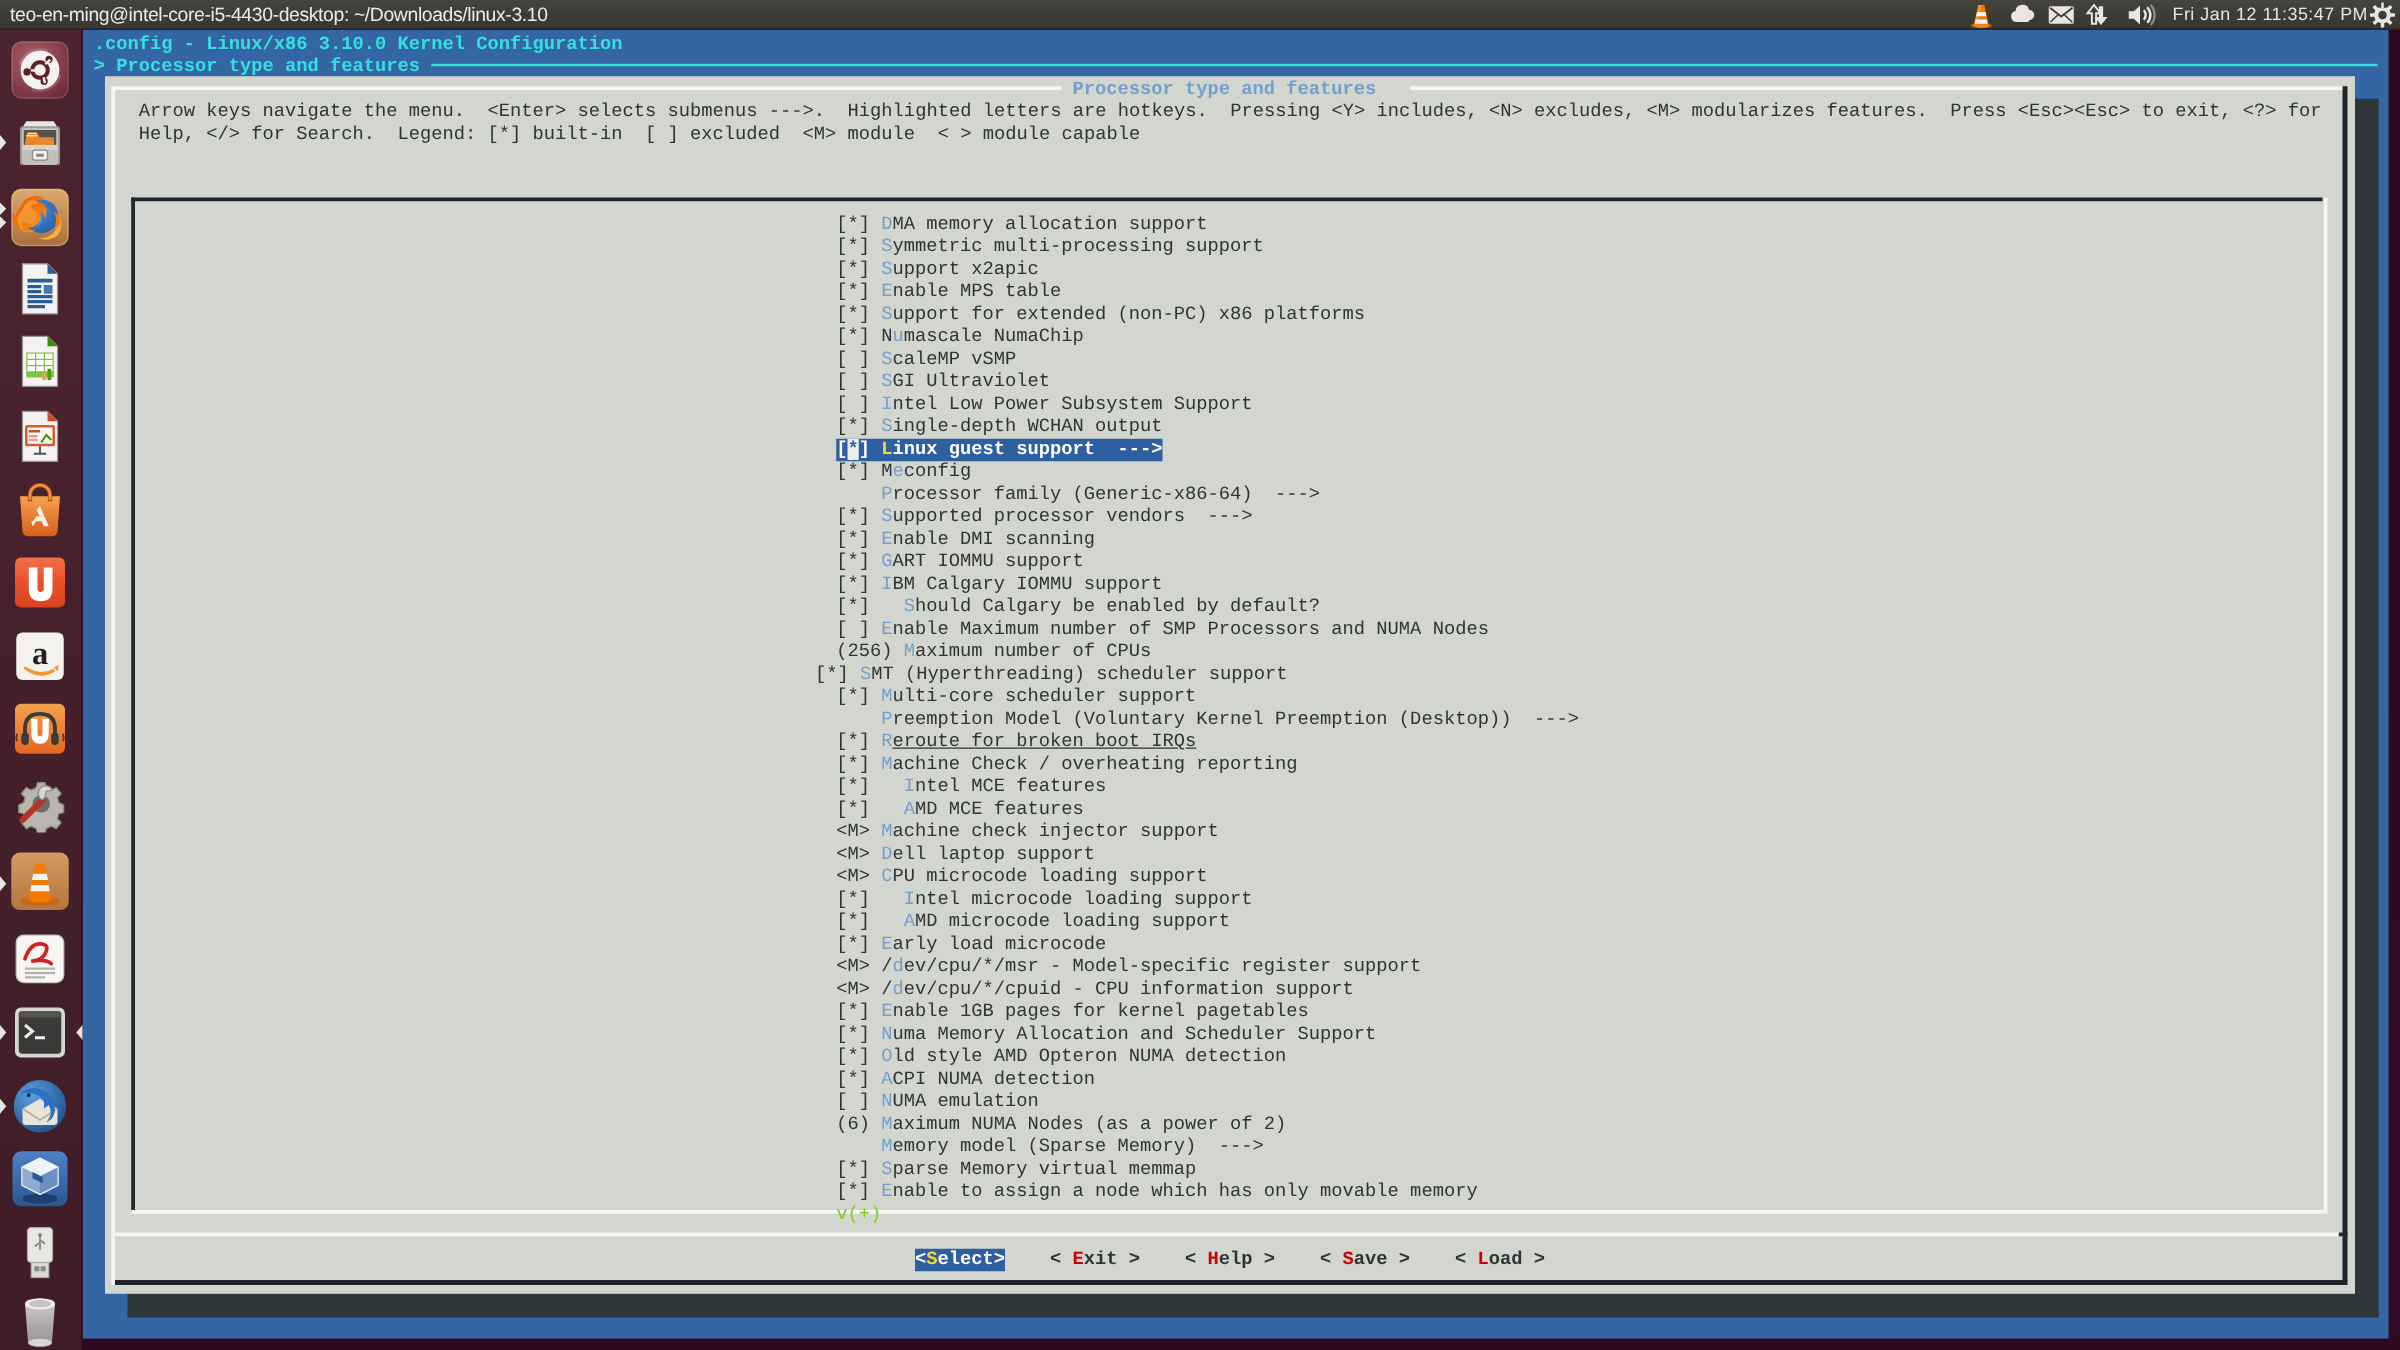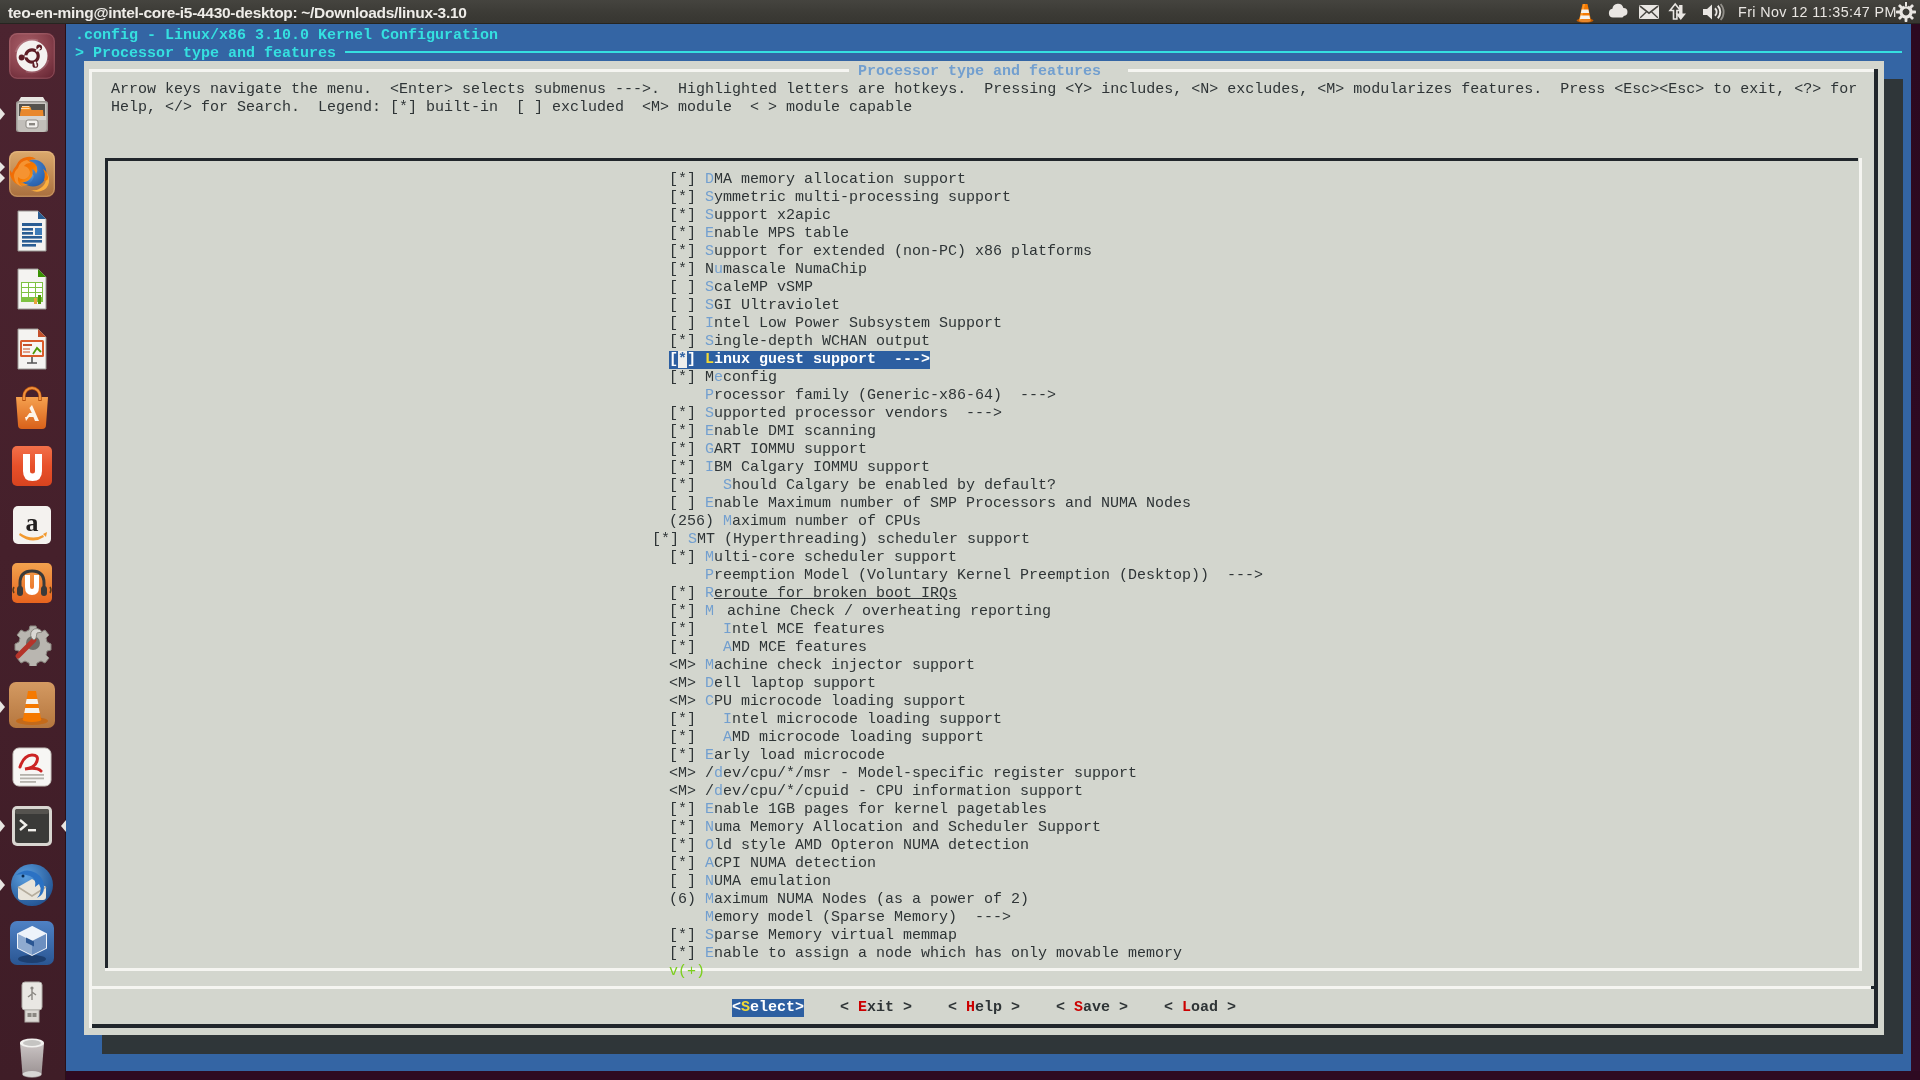--- a/index.html
+++ b/index.html
@@ -57,21 +57,21 @@
 <div class="t" style="left:669px;top:423px"><span style="color:#2e3436;">[*]&nbsp;</span><span style="color:#729fcf;">E</span><span style="color:#2e3436;">nable&nbsp;DMI&nbsp;scanning</span></div>
 <div class="t" style="left:669px;top:441px"><span style="color:#2e3436;">[*]&nbsp;</span><span style="color:#729fcf;">G</span><span style="color:#2e3436;">ART&nbsp;IOMMU&nbsp;support</span></div>
 <div class="t" style="left:669px;top:459px"><span style="color:#2e3436;">[*]&nbsp;</span><span style="color:#729fcf;">I</span><span style="color:#2e3436;">BM&nbsp;Calgary&nbsp;IOMMU&nbsp;support</span></div>
 <div class="t" style="left:669px;top:477px"><span style="color:#2e3436;">[*]&nbsp;&nbsp;&nbsp;</span><span style="color:#729fcf;">S</span><span style="color:#2e3436;">hould&nbsp;Calgary&nbsp;be&nbsp;enabled&nbsp;by&nbsp;default?</span></div>
 <div class="t" style="left:669px;top:495px"><span style="color:#2e3436;">[&nbsp;]&nbsp;</span><span style="color:#729fcf;">E</span><span style="color:#2e3436;">nable&nbsp;Maximum&nbsp;number&nbsp;of&nbsp;SMP&nbsp;Processors&nbsp;and&nbsp;NUMA&nbsp;Nodes</span></div>
 <div class="t" style="left:669px;top:513px"><span style="color:#2e3436;">(256)&nbsp;</span><span style="color:#729fcf;">M</span><span style="color:#2e3436;text-align:right;">aximum&nbsp;number&nbsp;of&nbsp;CPUs</span></div>
 <div class="t" style="left:652px;top:531px"><span style="color:#2e3436;">[*]&nbsp;</span><span style="color:#729fcf;">S</span><span style="color:#2e3436;">MT&nbsp;(Hyperthreading)&nbsp;scheduler&nbsp;support</span></div>
 <div class="t" style="left:669px;top:549px"><span style="color:#2e3436;">[*]&nbsp;</span><span style="color:#729fcf;">M</span><span style="color:#2e3436;">ulti-core&nbsp;scheduler&nbsp;support</span></div>
 <div class="t" style="left:669px;top:567px"><span style="color:#2e3436;">&nbsp;&nbsp;&nbsp;&nbsp;</span><span style="color:#729fcf;">P</span><span style="color:#2e3436;">reemption&nbsp;Model&nbsp;(Voluntary&nbsp;Kernel&nbsp;Preemption&nbsp;(Desktop))&nbsp;&nbsp;---&gt;</span></div>
 <div class="t" style="left:669px;top:585px"><span style="color:#2e3436;">[*]&nbsp;</span><span style="color:#729fcf;">R</span><span style="color:#2e3436;text-decoration:underline;">eroute&nbsp;for&nbsp;broken&nbsp;boot&nbsp;IRQs</span></div>
-<div class="t" style="left:669px;top:603px"><span style="color:#2e3436;">[*]&nbsp;</span><span style="color:#729fcf;">M</span><span style="color:#2e3436;margin-left:13px;">achine&nbsp;Check&nbsp;/&nbsp;overheating&nbsp;reporting</span></div>
+<div class="t" style="left:669px;top:603px"><span style="color:#2e3436;">[*]&nbsp;</span><span style="color:#729fcf;">M</span><span style="color:#2e3436;">achine&nbsp;Check&nbsp;/&nbsp;overheating&nbsp;reporting</span></div>
 <div class="t" style="left:669px;top:621px"><span style="color:#2e3436;">[*]&nbsp;&nbsp;&nbsp;</span><span style="color:#729fcf;">I</span><span style="color:#2e3436;">ntel&nbsp;MCE&nbsp;features</span></div>
 <div class="t" style="left:669px;top:639px"><span style="color:#2e3436;">[*]&nbsp;&nbsp;&nbsp;</span><span style="color:#729fcf;">A</span><span style="color:#2e3436;">MD&nbsp;MCE&nbsp;features</span></div>
 <div class="t" style="left:669px;top:657px"><span style="color:#2e3436;">&lt;M&gt;&nbsp;</span><span style="color:#729fcf;">M</span><span style="color:#2e3436;">achine&nbsp;check&nbsp;injector&nbsp;support</span></div>
 <div class="t" style="left:669px;top:675px"><span style="color:#2e3436;">&lt;M&gt;&nbsp;</span><span style="color:#729fcf;">D</span><span style="color:#2e3436;">ell&nbsp;laptop&nbsp;support</span></div>
 <div class="t" style="left:669px;top:693px"><span style="color:#2e3436;">&lt;M&gt;&nbsp;</span><span style="color:#729fcf;">C</span><span style="color:#2e3436;">PU&nbsp;microcode&nbsp;loading&nbsp;support</span></div>
 <div class="t" style="left:669px;top:711px"><span style="color:#2e3436;">[*]&nbsp;&nbsp;&nbsp;</span><span style="color:#729fcf;">I</span><span style="color:#2e3436;">ntel&nbsp;microcode&nbsp;loading&nbsp;support</span></div>
 <div class="t" style="left:669px;top:729px"><span style="color:#2e3436;">[*]&nbsp;&nbsp;&nbsp;</span><span style="color:#729fcf;">A</span><span style="color:#2e3436;">MD&nbsp;microcode&nbsp;loading&nbsp;support</span></div>
 <div class="t" style="left:669px;top:747px"><span style="color:#2e3436;">[*]&nbsp;</span><span style="color:#729fcf;">E</span><span style="color:#2e3436;">arly&nbsp;load&nbsp;microcode</span></div>
 <div class="t" style="left:669px;top:765px"><span style="color:#2e3436;">&lt;M&gt;&nbsp;/</span><span style="color:#729fcf;">d</span><span style="color:#2e3436;">ev/cpu/*/msr&nbsp;-&nbsp;Model-specific&nbsp;register&nbsp;support</span></div>
 <div class="t" style="left:669px;top:783px"><span style="color:#2e3436;">&lt;M&gt;&nbsp;/</span><span style="color:#729fcf;">d</span><span style="color:#2e3436;">ev/cpu/*/cpuid&nbsp;-&nbsp;CPU&nbsp;information&nbsp;support</span></div>
@@ -94,22 +94,22 @@
     <div class="t" style="left:732px;top:999px"><span style="color:#ffffff;font-weight:bold;">&lt;</span><span style="color:#f2d935;font-weight:bold;">S</span><span style="color:#ffffff;font-weight:bold;">elect&gt;</span></div>
     <div class="t" style="left:840px;top:999px"><span style="color:#2e3436;font-weight:bold;">&lt;&nbsp;</span><span style="color:#cc0000;font-weight:bold;">E</span><span style="color:#2e3436;font-weight:bold;">xit&nbsp;&gt;</span></div>
     <div class="t" style="left:948px;top:999px"><span style="color:#2e3436;font-weight:bold;">&lt;&nbsp;</span><span style="color:#cc0000;font-weight:bold;">H</span><span style="color:#2e3436;font-weight:bold;">elp&nbsp;&gt;</span></div>
     <div class="t" style="left:1056px;top:999px"><span style="color:#2e3436;font-weight:bold;">&lt;&nbsp;</span><span style="color:#cc0000;font-weight:bold;">S</span><span style="color:#2e3436;font-weight:bold;">ave&nbsp;&gt;</span></div>
     <div class="t" style="left:1164px;top:999px"><span style="color:#2e3436;font-weight:bold;">&lt;&nbsp;</span><span style="color:#cc0000;font-weight:bold;">L</span><span style="color:#2e3436;font-weight:bold;">oad&nbsp;&gt;</span></div>
 
 <div style="position:absolute;left:1911px;top:24px;width:9px;height:1047px;background:linear-gradient(180deg,#2c0920,#310b25);"></div>
 <div style="position:absolute;left:66px;top:1071px;width:1854px;height:9px;background:#2e0a22;"></div>
 
 <div style="position:absolute;left:0;top:0;width:1920px;height:24px;background:linear-gradient(180deg,#45443f 0%,#3c3b36 55%,#373631 100%);border-bottom:1px solid #262520">
-<div class="sans" style="left:8px;top:3.5px;font-size:15.5px;font-weight:bold;color:#eeece8;letter-spacing:-0.3px">teo-en-ming@intel-core-i5-4430-desktop: ~/Downloads/linux-3.10</div>
-<div class="sans" style="left:1738px;top:3.5px;font-size:14.3px;letter-spacing:0.4px;color:#e9e6e2">Fri Nov 12 11:35:47 PM</div>
+<div class="sans" style="left:8px;top:3.5px;font-size:15.5px;font-weight:normal;color:#eeece8;letter-spacing:-0.3px">teo-en-ming@intel-core-i5-4430-desktop: ~/Downloads/linux-3.10</div>
+<div class="sans" style="left:1738px;top:3.5px;font-size:14.3px;letter-spacing:0.4px;color:#e9e6e2">Fri Jan 12 11:35:47 PM</div>
 </div>
 
 <svg width="22" height="22" viewBox="0 0 22 22" style="position:absolute;left:1574px;top:1px">
 <ellipse cx="11" cy="19.5" rx="8.5" ry="2" fill="#c05a00"></ellipse>
 <path d="M8.5 3 h5 l3.5 16.5 h-12 z" fill="#f57900"></path>
 <path d="M9.3 3 h1.8 l-3.8 16.5 h-2.3 z" fill="#ffa033" opacity="0.8"></path>
 <path d="M7.6 8.5 h6.8 l0.7 3.4 h-8.2 z M6.6 14.5 h8.8 l0.7 3.4 h-10.2 z" fill="#f4f2ee"></path>
 <ellipse cx="11" cy="19.7" rx="6" ry="1.4" fill="#e8872c"></ellipse>
 </svg>
 <svg width="24" height="24" viewBox="0 0 24 24" style="position:absolute;left:1606px;top:0px">

